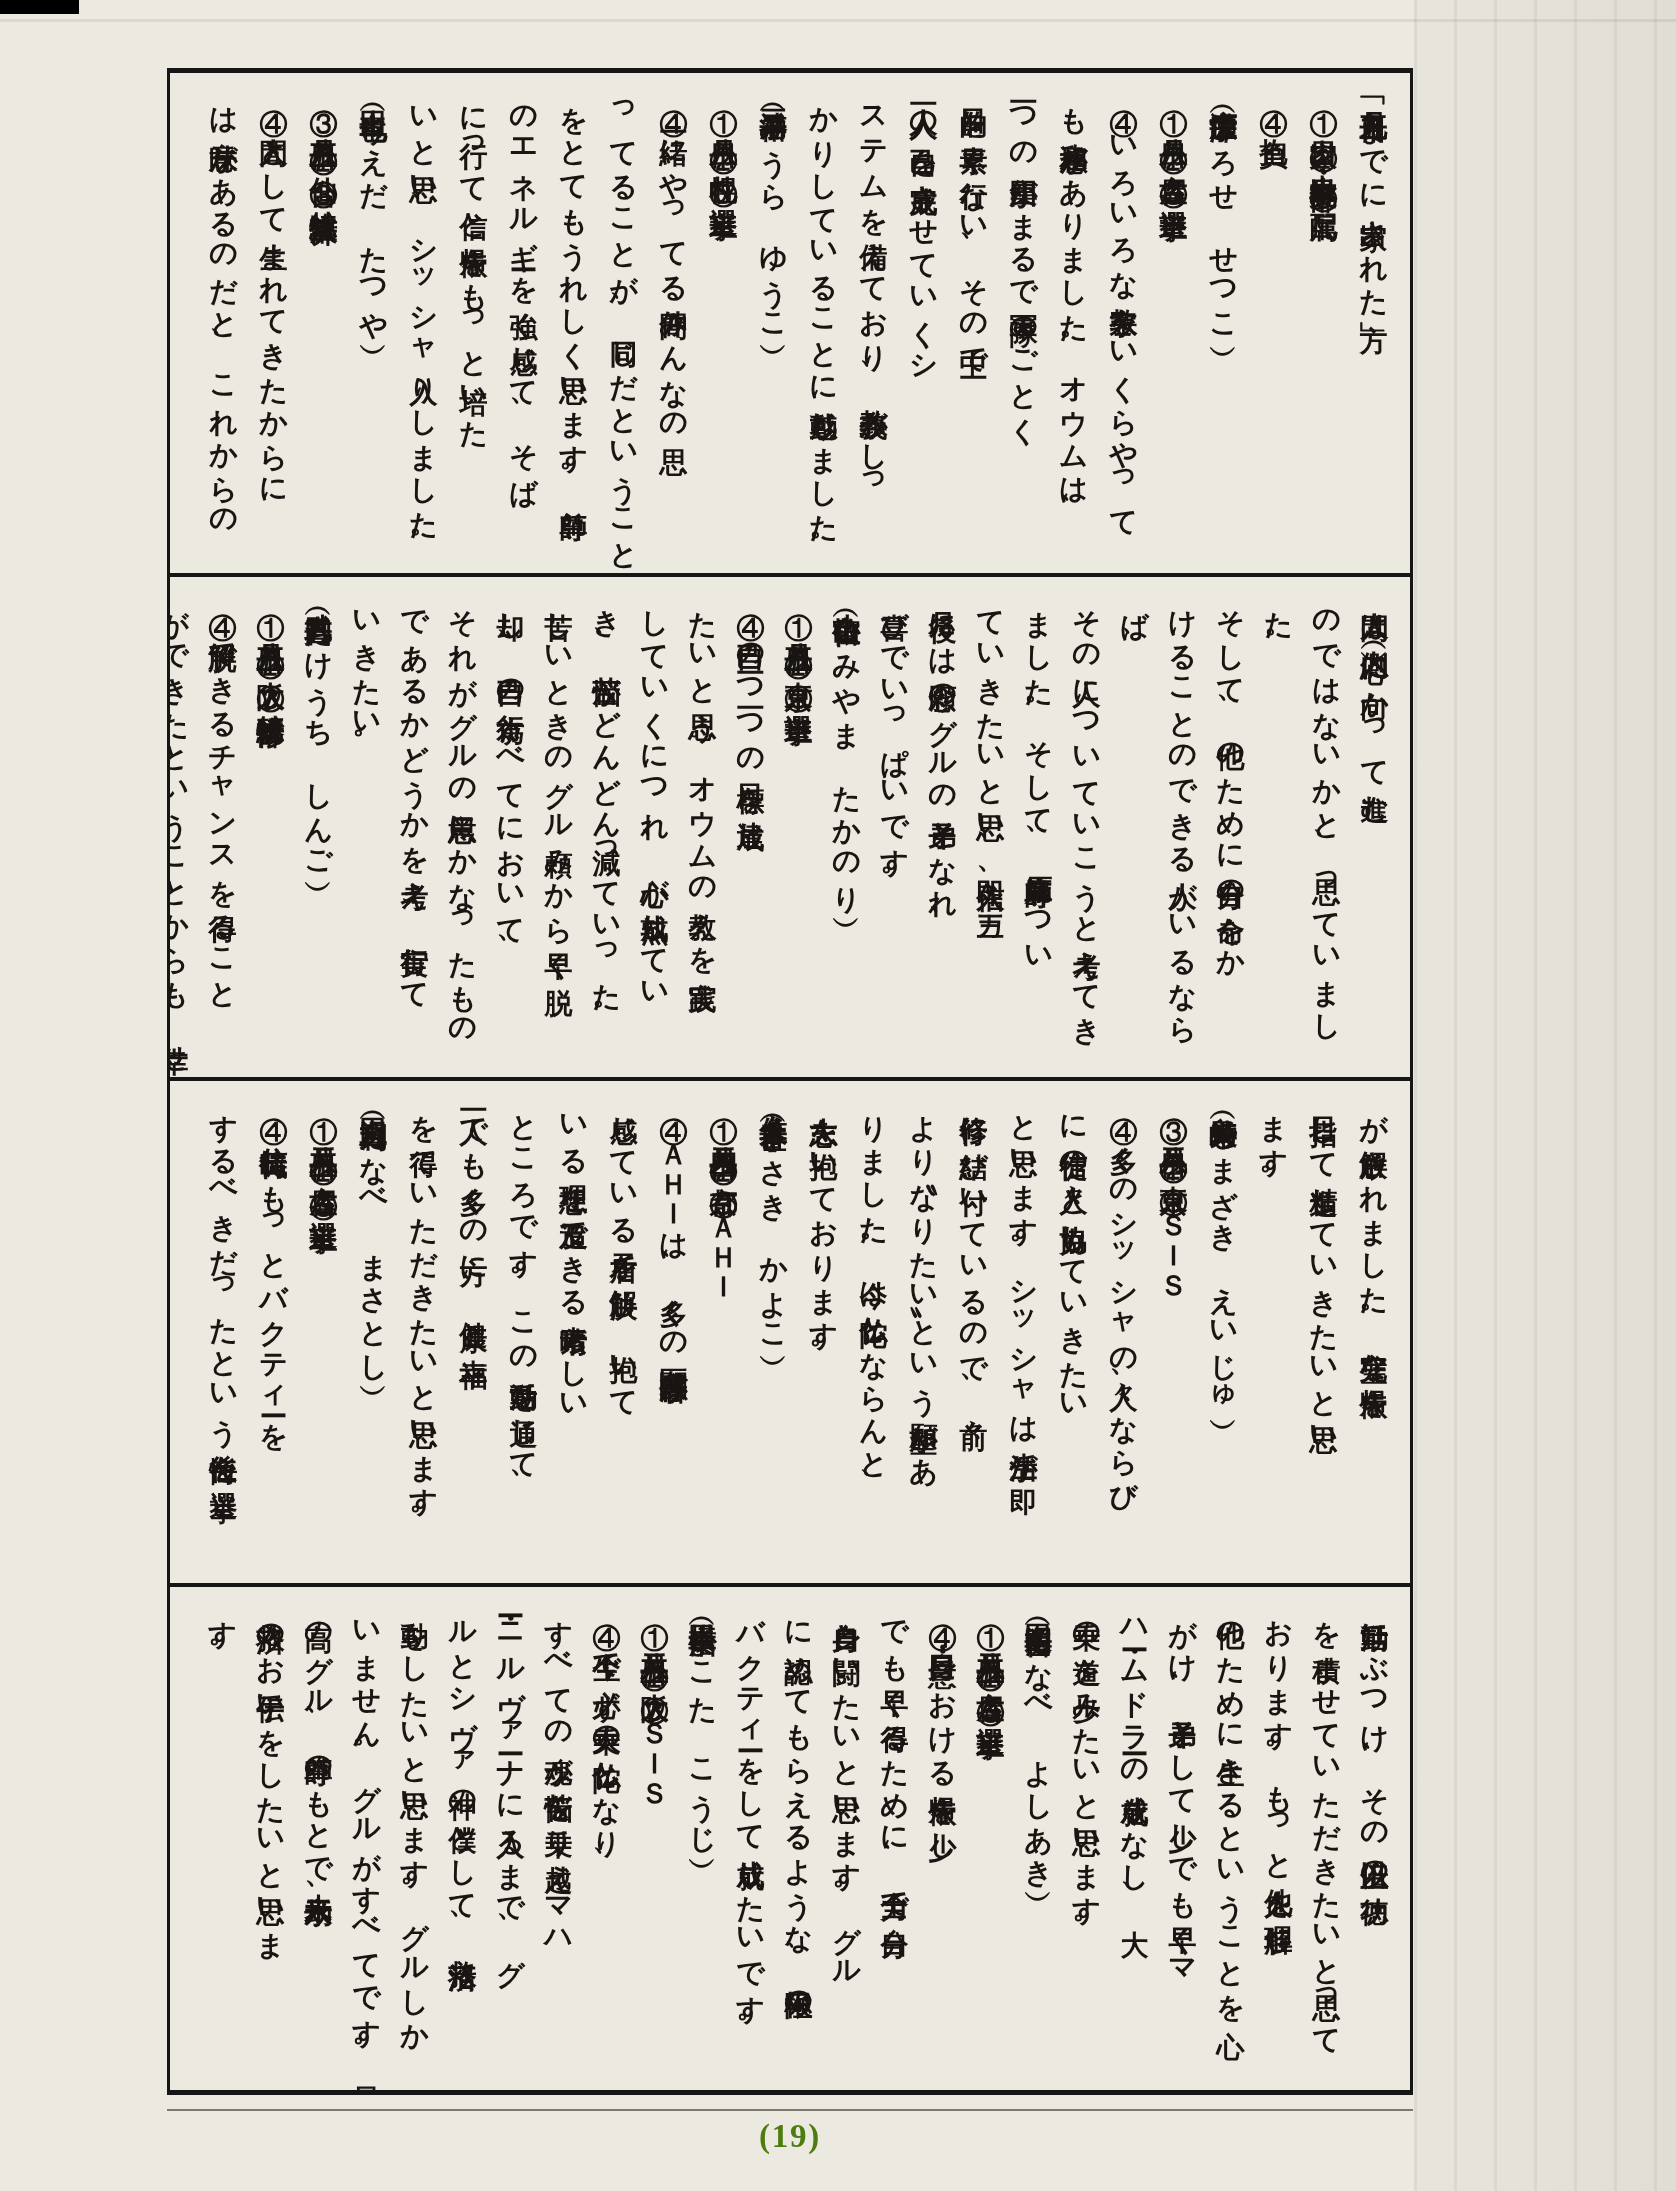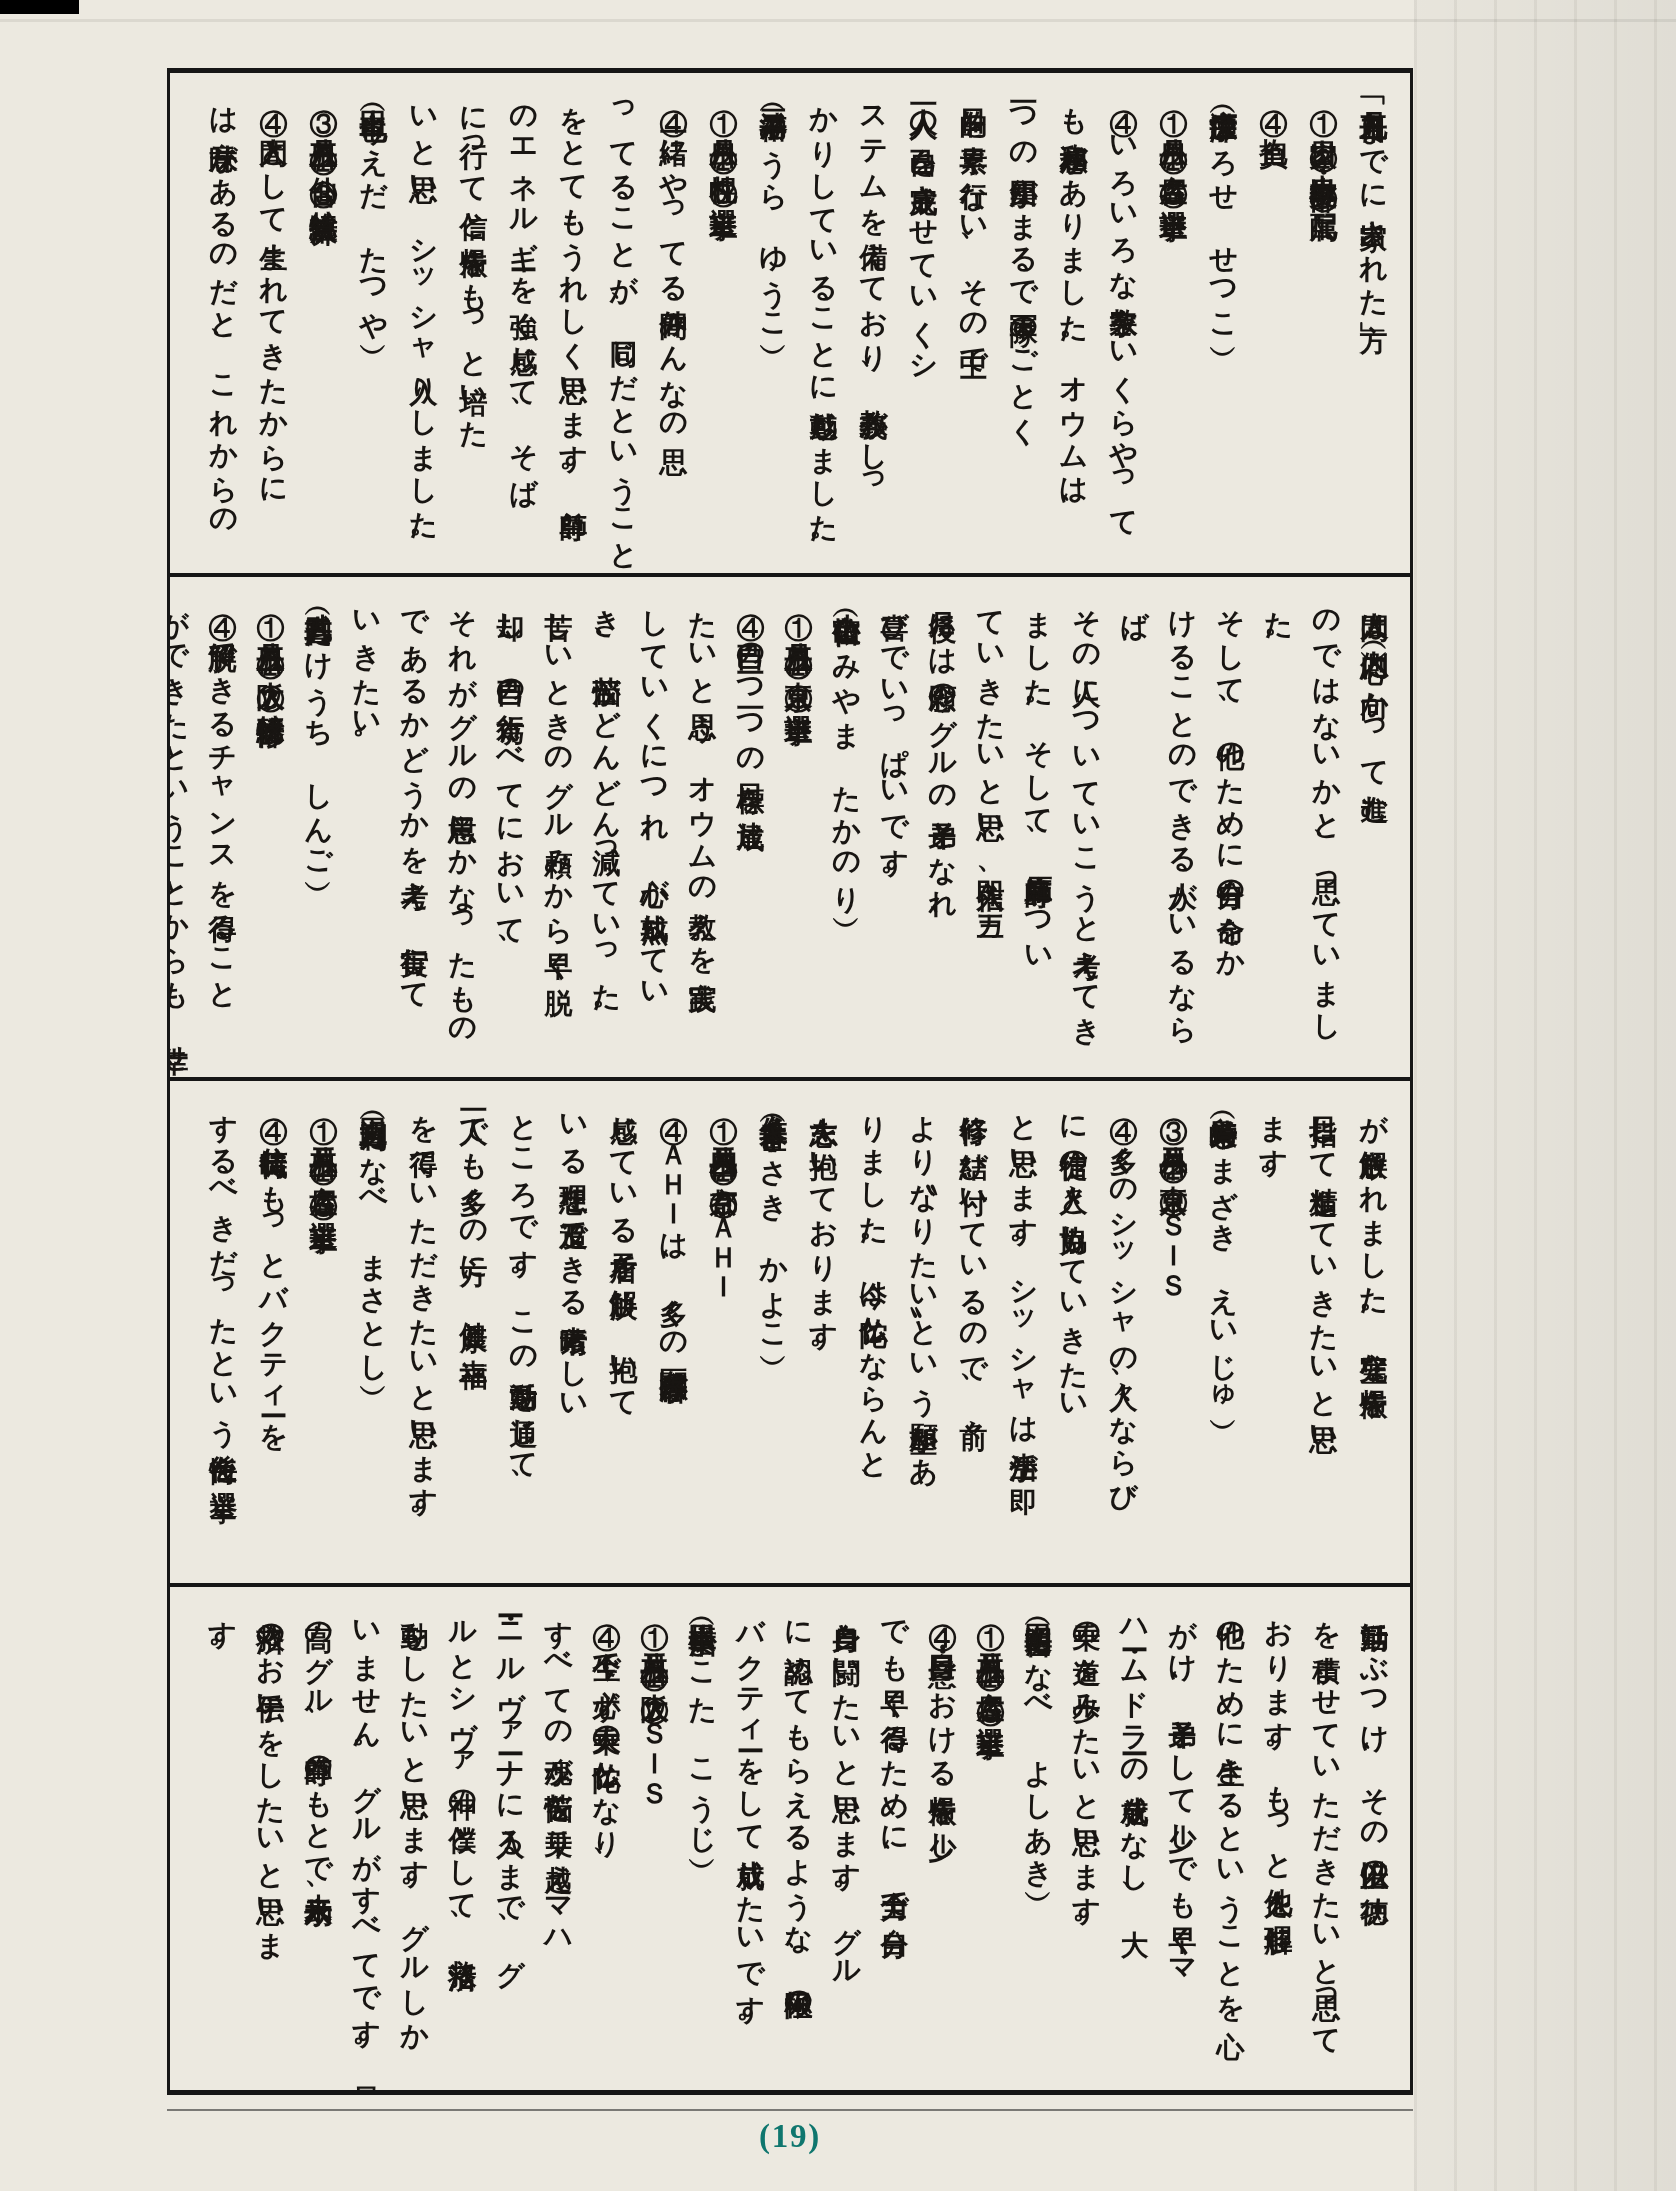--- a/index.html
+++ b/index.html
@@ -54,21 +54,21 @@
   .divider { height:4.3px; background:#161616; flex:none; }
   .under-line {
     position:absolute; left:167px; top:2109px; width:1246px; height:1.7px;
     background:rgba(30,30,30,0.55);
   }
   .page-number {
     position:absolute; left:167px; top:2118px; width:1246px;
     text-align:center;
     font-family:"Liberation Serif","DejaVu Serif",serif;
     font-size:33px; font-weight:bold; letter-spacing:1.7px;
-    color:#0f766e;
+    color:#4d7c0f;
   }
 </style>
 </head>
 <body>
 
 <div class="page">
 
   <div class="right-streaks"></div>
   <div class="top-streak"></div>
   <div class="corner-bar"></div>

